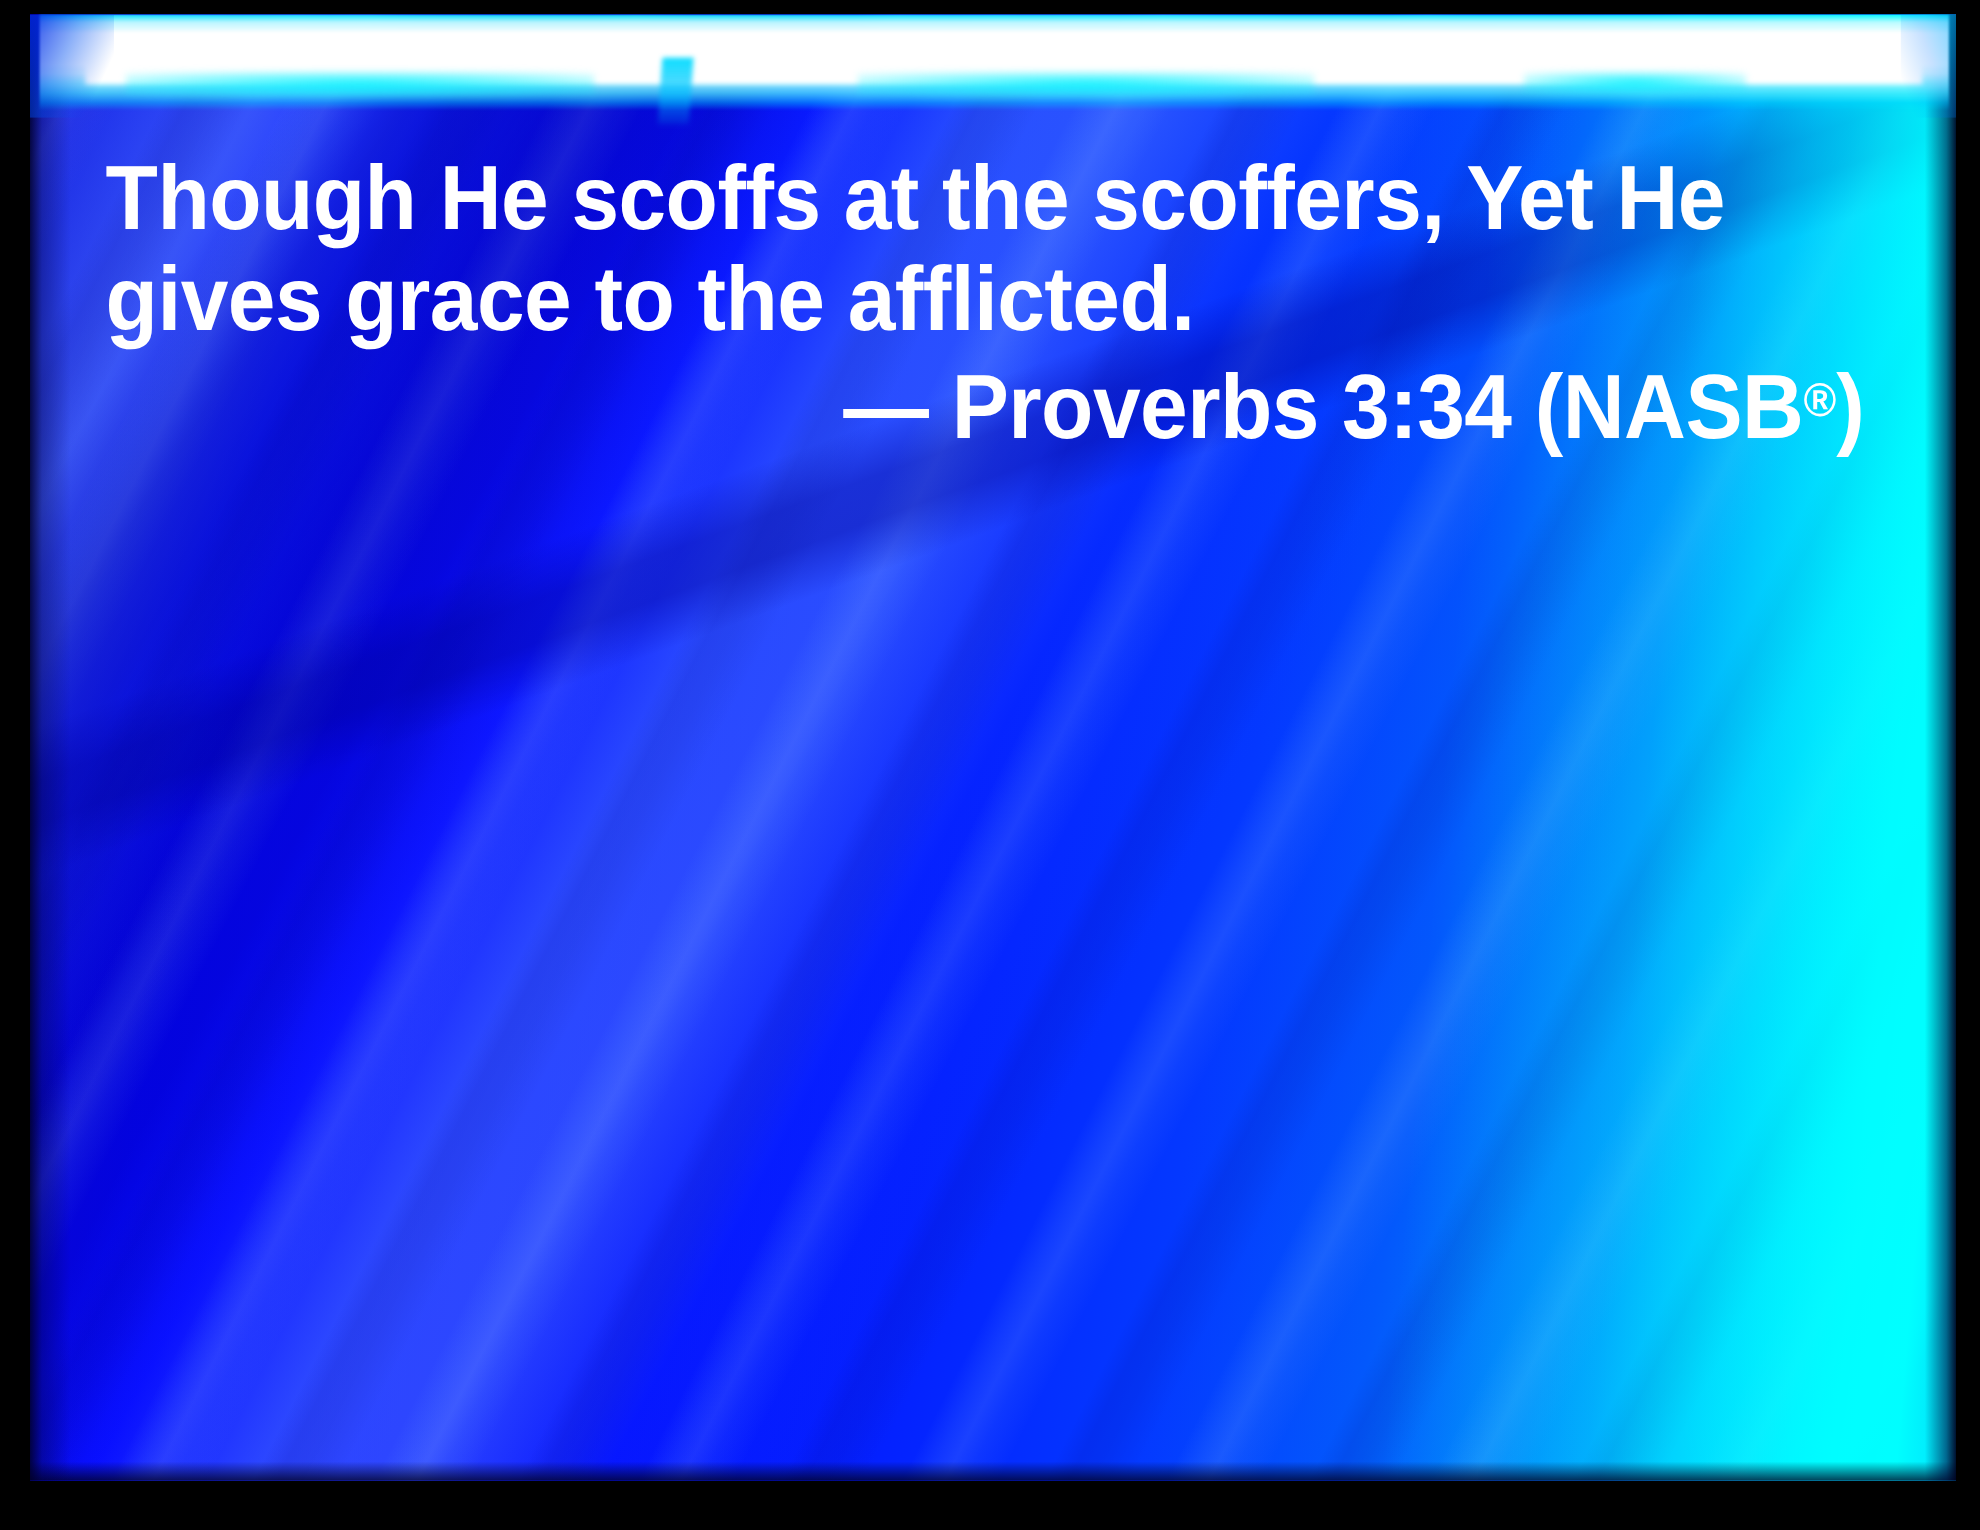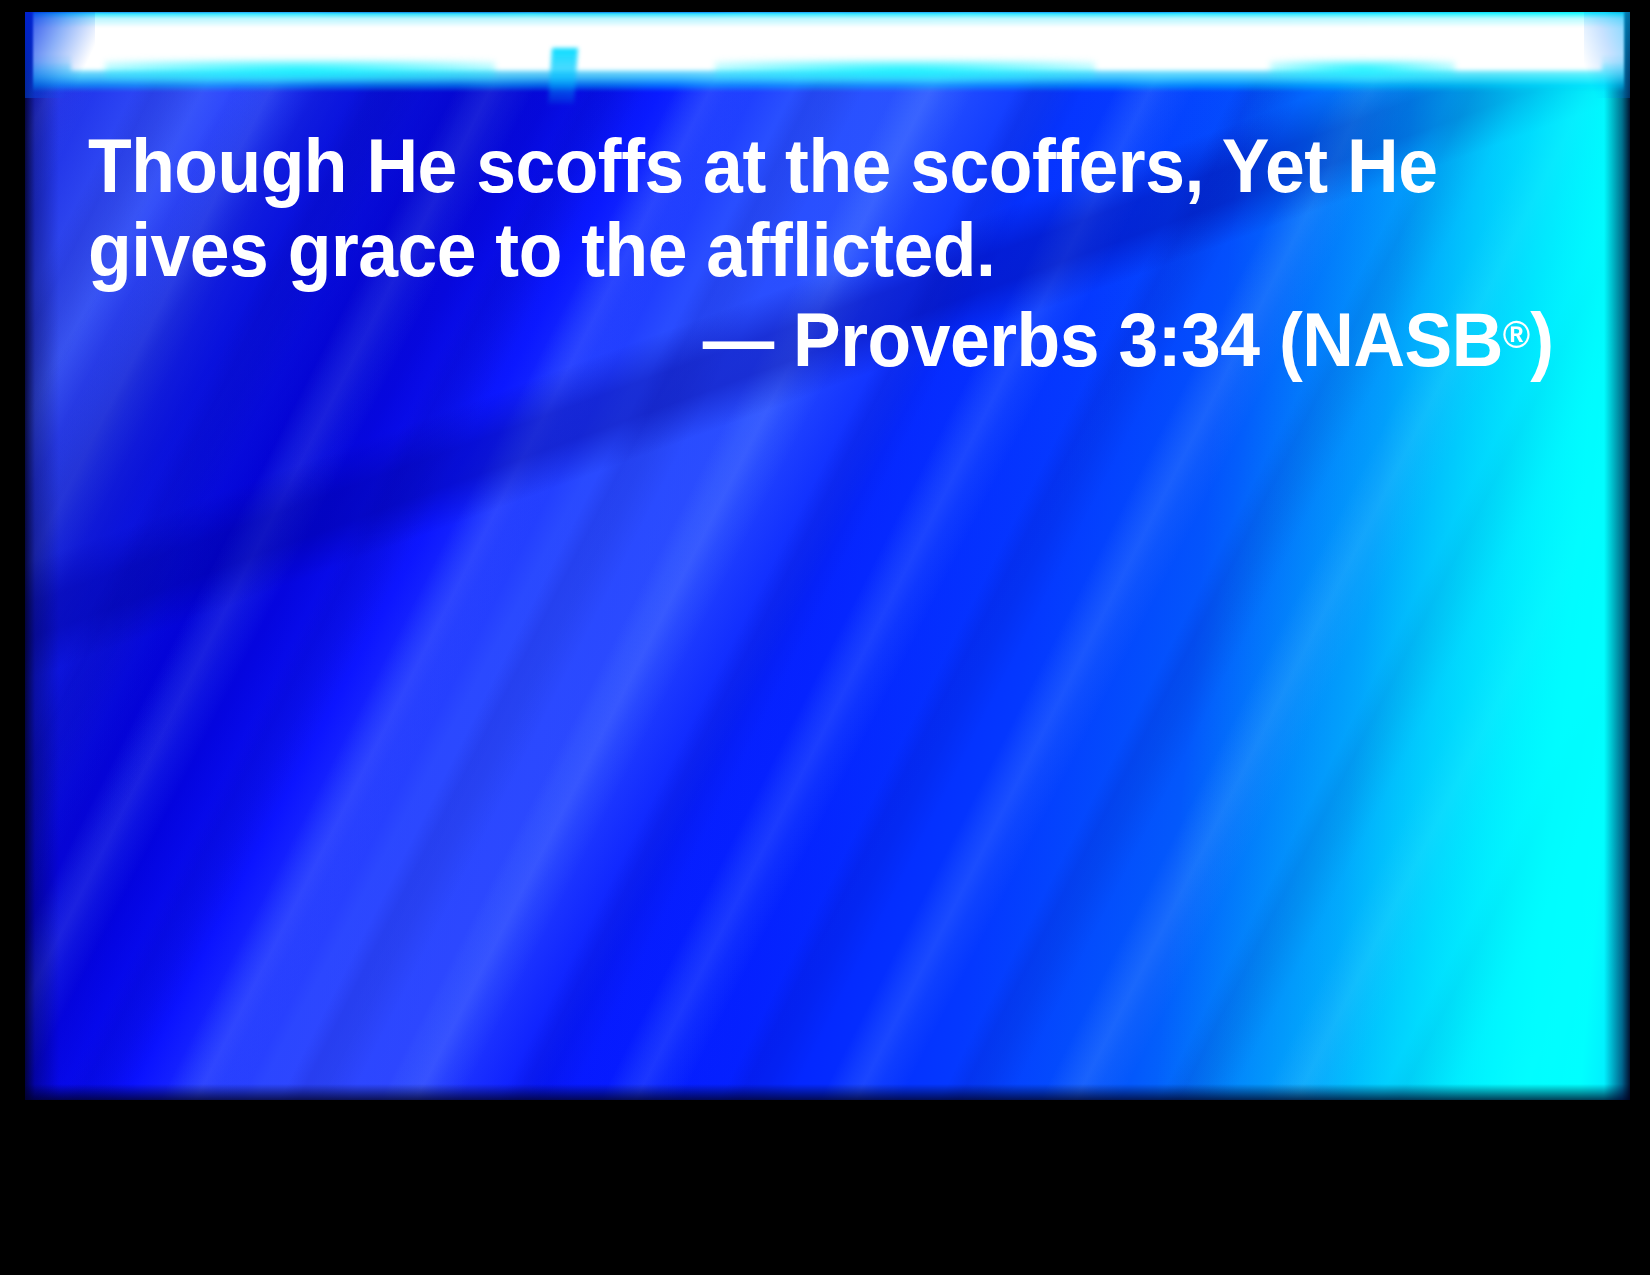--- a/index.html
+++ b/index.html
@@ -22,21 +22,21 @@
     background: #000000;
     overflow: hidden;
   }
 
   
   #slide-canvas {
     position: absolute;
     left: 25px;
     top: 12px;
     width: 1605px;
-    height: 1088px;
+    height: 1222px;
     overflow: hidden;
     background: #0000ff;
   }
 
   
   .bg-layer {
     position: absolute;
     inset: 0;
     pointer-events: none;
   }

